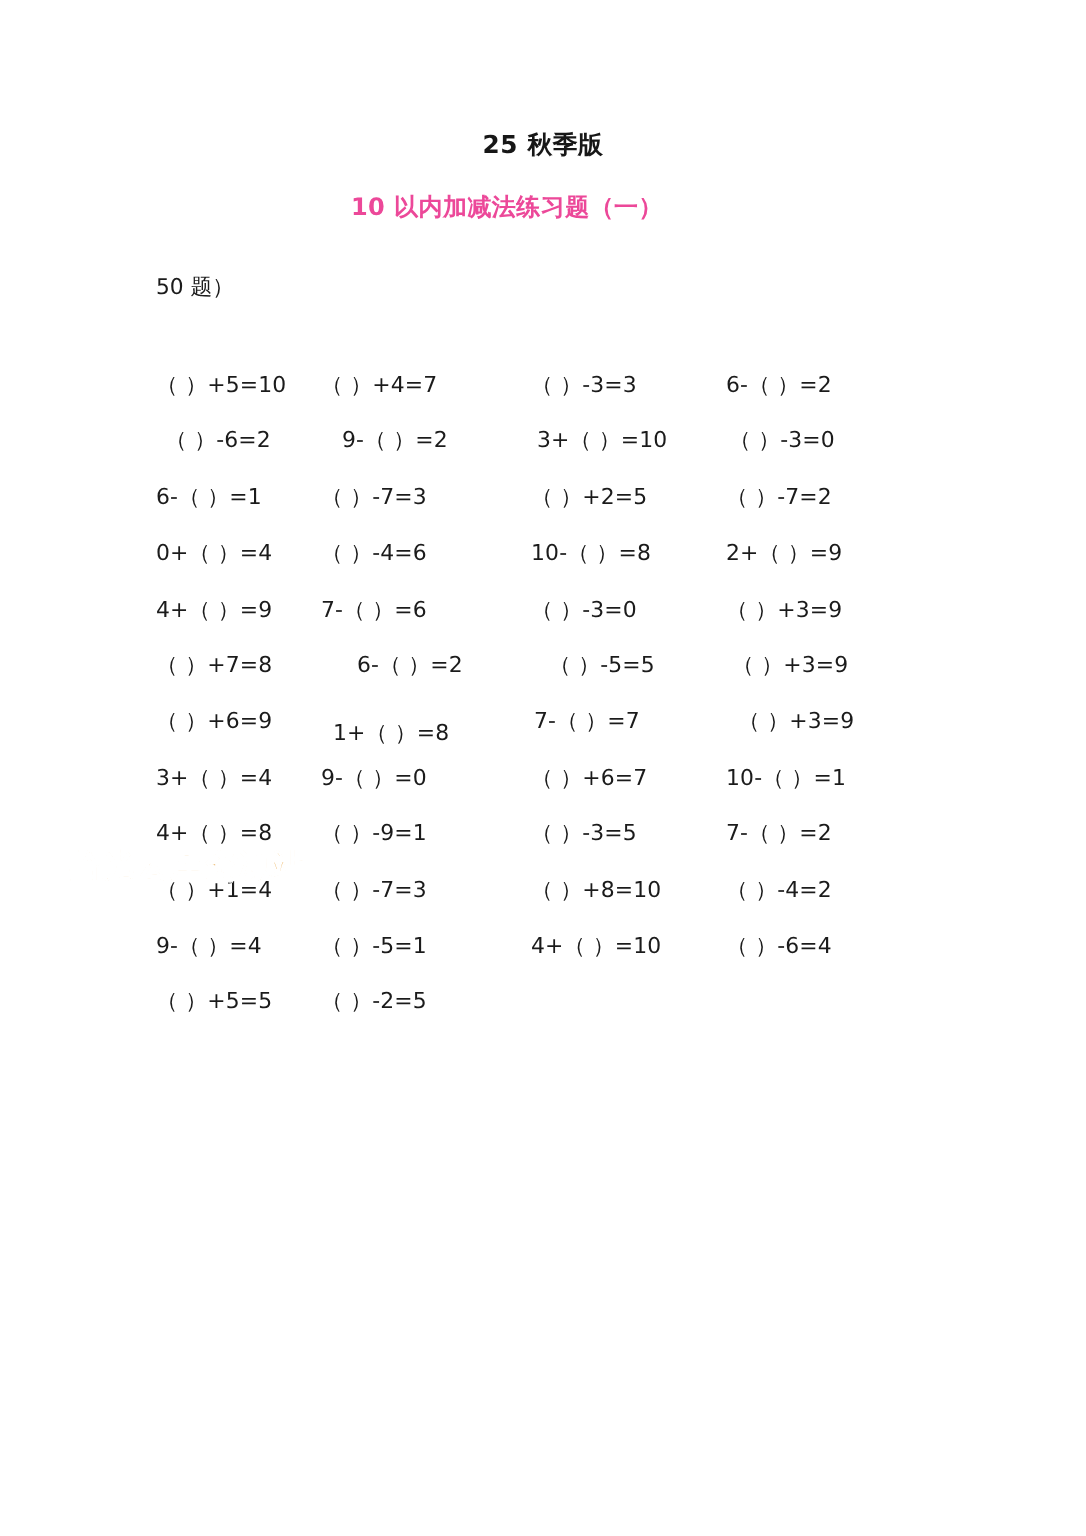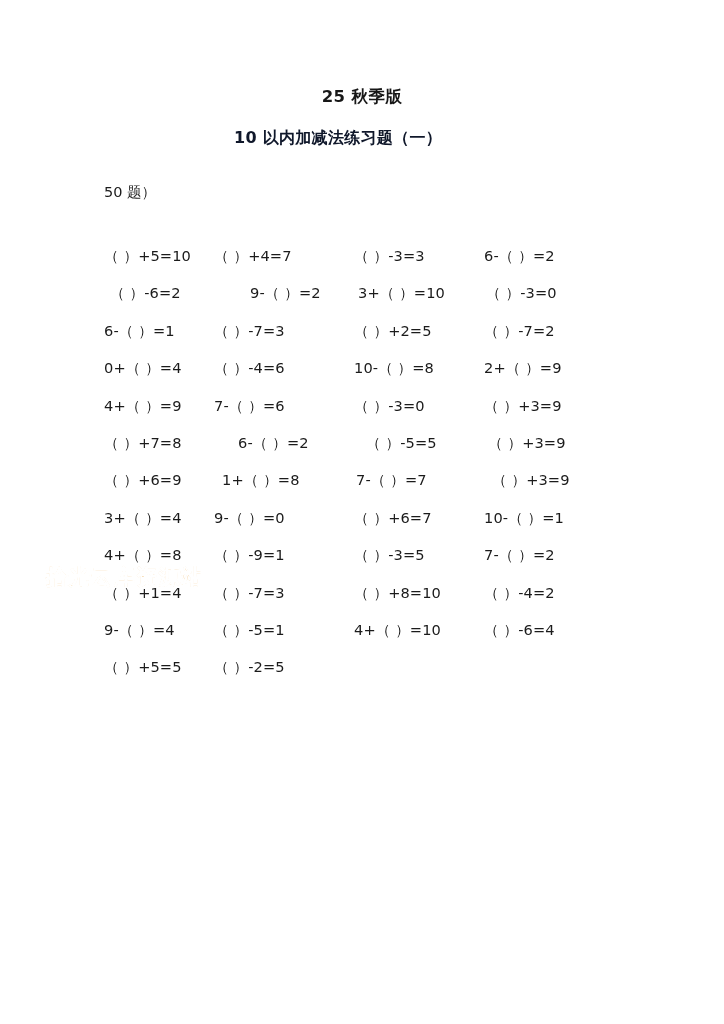--- a/index.html
+++ b/index.html
@@ -39,21 +39,21 @@
   .doc-subtitle {
     position: absolute;
     left: 0;
     top: 128px;
     width: 676px;
     text-align: center;
     font-family: "DejaVu Sans", "Liberation Sans", sans-serif;
     font-size: 16px;
     font-weight: bold;
     letter-spacing: 0.3px;
-    color: #0f172a;
+    color: #ec4899;
   }
 
   
   .meta-block {
     position: absolute;
     left: 104px;
     top: 172px;
     width: 516px;
     font-family: "DejaVu Sans", "Liberation Sans", sans-serif;
     font-size: 14.5px;
@@ -105,31 +105,31 @@
     letter-spacing: 0.1px;
     top: 2px;
   }
   .prob.c0 { left: 104px; }
   .prob.c1 { left: 214px; }
   .prob.c2 { left: 354px; }
   .prob.c3 { left: 484px; }
 
   
   .prob-row.indent .prob.c0 { left: 110px; }
-  .prob-row.indent .prob.c1 { left: 250px; }
+  .prob-row.indent .prob.c1 { left: 228px; }
   .prob-row.indent .prob.c2 { left: 358px; }
   .prob-row.indent .prob.c3 { left: 486px; }
 
   .prob-row.indent2 .prob.c0 { left: 104px; }
   .prob-row.indent2 .prob.c1 { left: 238px; }
   .prob-row.indent2 .prob.c2 { left: 366px; }
   .prob-row.indent2 .prob.c3 { left: 488px; }
 
   .prob-row.indent3 .prob.c0 { left: 104px; }
-  .prob-row.indent3 .prob.c1 { left: 222px; }
+  .prob-row.indent3 .prob.c1 { left: 222px; margin-top: 8px; }
   .prob-row.indent3 .prob.c2 { left: 356px; }
   .prob-row.indent3 .prob.c3 { left: 492px; }
 
   .prob-row.rowlast .prob.c0 { left: 104px; }
   .prob-row.rowlast .prob.c1 { left: 214px; }
 
   
   .watermark {
     position: absolute;
     left: 46px;

